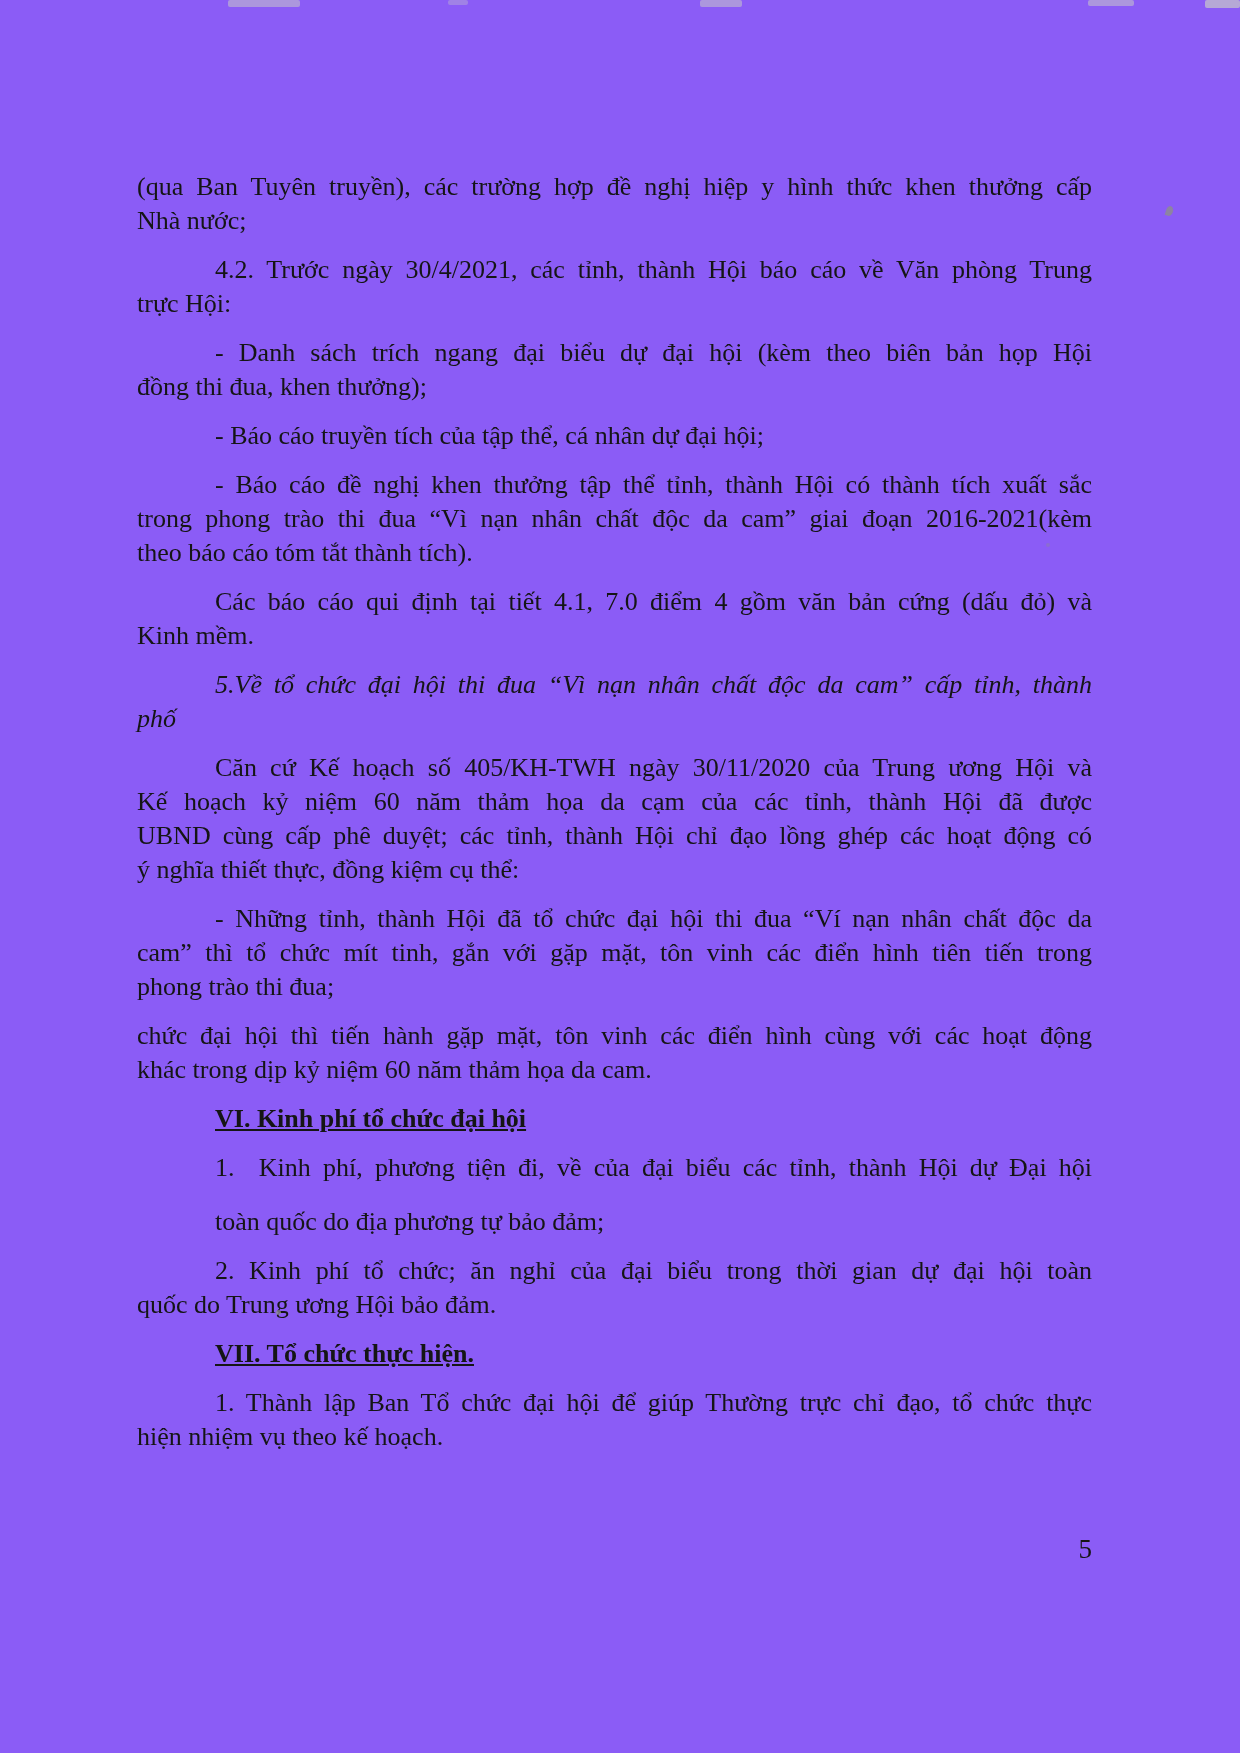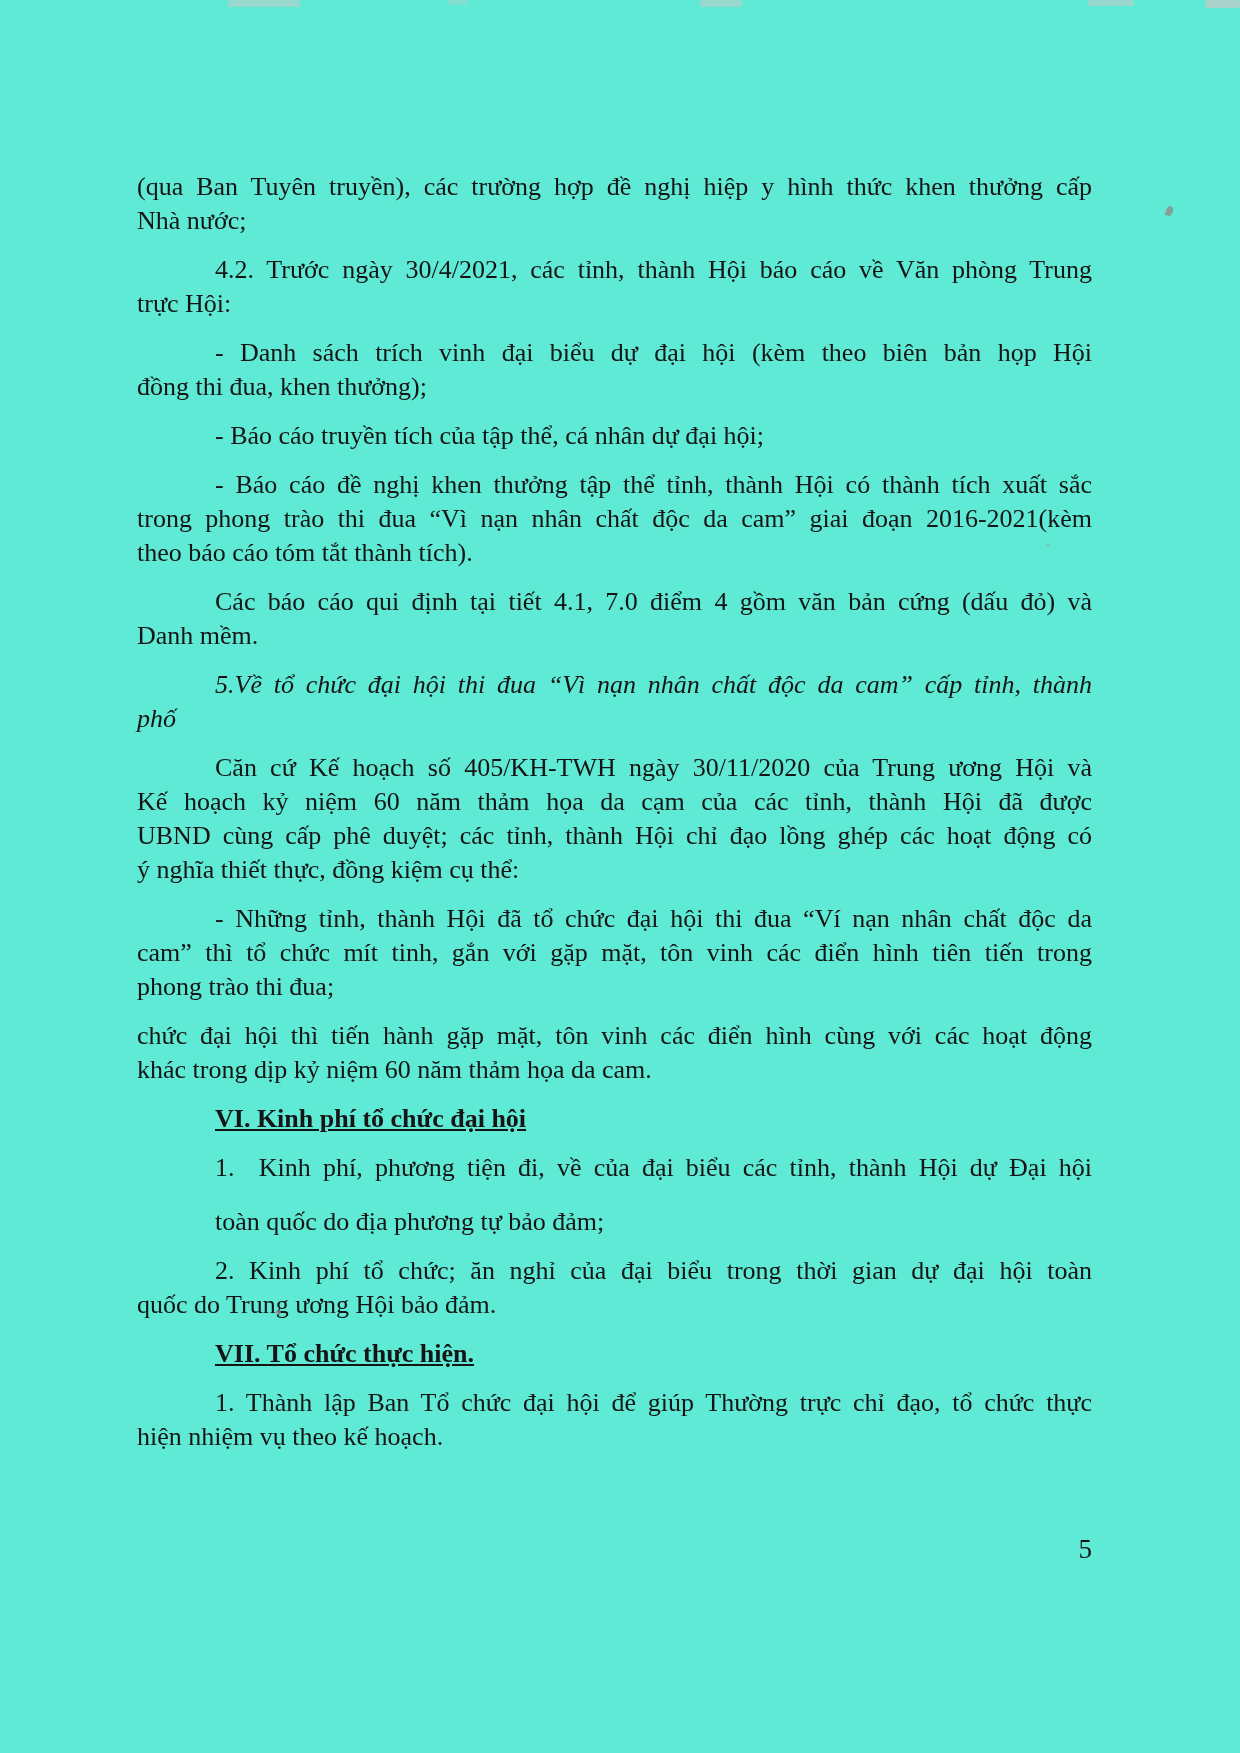--- a/index.html
+++ b/index.html
@@ -1,20 +1,20 @@
 <!DOCTYPE html>
 <html><head>
 <meta charset="utf-8">
 <style>
   html, body { margin: 0; padding: 0; background: #ffffff; }
   .page {
     position: relative;
     width: 1240px;
     height: 1753px;
-    background: #5eead4;
+    background: #8b5cf6;
     overflow: hidden;
     font-family: "Liberation Serif", serif;
     color: #151515;
   }
   .doc {
     position: absolute;
     left: 137px;
     top: 170px;
     width: 955px;
     font-size: 26px;
@@ -74,34 +74,34 @@
   <div class="doc">
       <div class="para body">
         <div class="ln j">(qua Ban Tuyên truyền), các trường hợp đề nghị hiệp y hình thức khen thưởng cấp</div>
         <div class="ln">Nhà nước;</div>
       </div>
       <div class="para body">
         <div class="ln j ind">4.2. Trước ngày 30/4/2021, các tỉnh, thành Hội báo cáo về Văn phòng Trung</div>
         <div class="ln">trực Hội:</div>
       </div>
       <div class="para body">
-        <div class="ln j ind">- Danh sách trích vinh đại biểu dự đại hội (kèm theo biên bản họp Hội</div>
+        <div class="ln j ind">- Danh sách trích ngang đại biểu dự đại hội (kèm theo biên bản họp Hội</div>
         <div class="ln">đồng thi đua, khen thưởng);</div>
       </div>
       <div class="para body">
         <div class="ln ind">- Báo cáo truyền tích của tập thể, cá nhân dự đại hội;</div>
       </div>
       <div class="para body">
         <div class="ln j ind">- Báo cáo đề nghị khen thưởng tập thể tỉnh, thành Hội có thành tích xuất sắc</div>
         <div class="ln j">trong phong trào thi đua “Vì nạn nhân chất độc da cam” giai đoạn 2016-2021(kèm</div>
         <div class="ln">theo báo cáo tóm tắt thành tích).</div>
       </div>
       <div class="para body">
         <div class="ln j ind">Các báo cáo qui định tại tiết 4.1, 7.0 điểm 4 gồm văn bản cứng (dấu đỏ) và</div>
-        <div class="ln">Danh mềm.</div>
+        <div class="ln">Kinh mềm.</div>
       </div>
       <div class="para italic">
         <div class="ln j ind">5.Về tổ chức đại hội thi đua “Vì nạn nhân chất độc da cam” cấp tỉnh, thành</div>
         <div class="ln">phố</div>
       </div>
       <div class="para body">
         <div class="ln j ind">Căn cứ Kế hoạch số 405/KH-TWH ngày 30/11/2020 của Trung ương Hội và</div>
         <div class="ln j">Kế hoạch kỷ niệm 60 năm thảm họa da cạm của các tỉnh, thành Hội đã được</div>
         <div class="ln j">UBND cùng cấp phê duyệt; các tỉnh, thành Hội chỉ đạo lồng ghép các hoạt động có</div>
         <div class="ln">ý nghĩa thiết thực, đồng kiệm cụ thể:</div>

